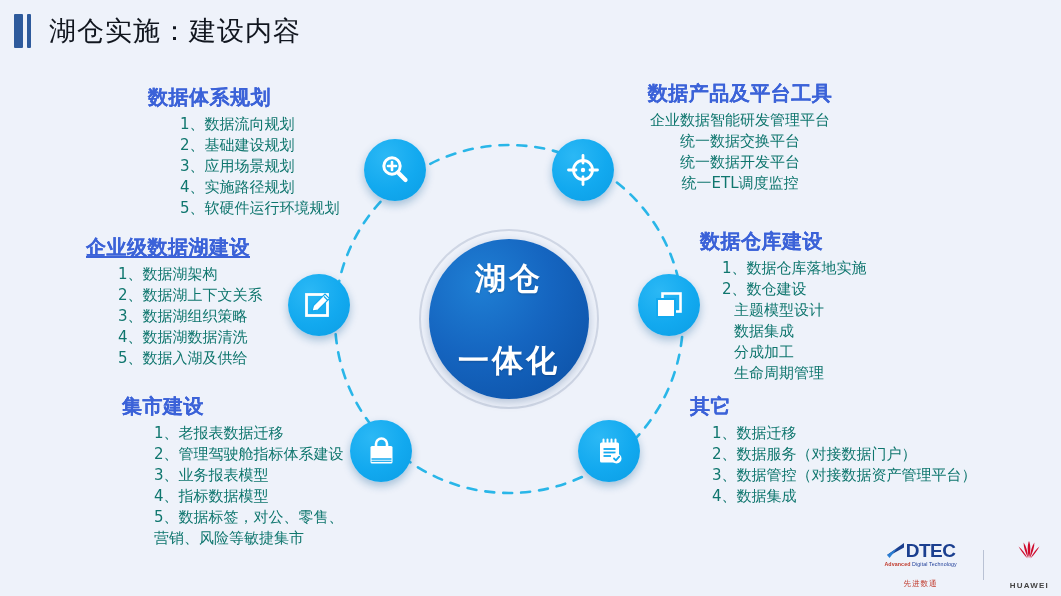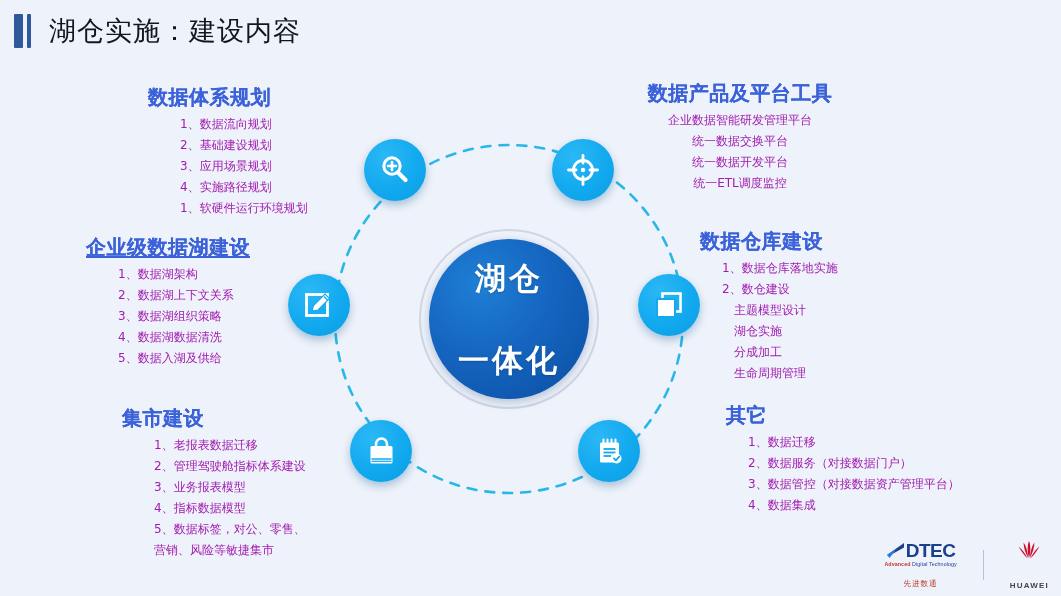--- a/index.html
+++ b/index.html
@@ -22,33 +22,33 @@
   
   .block{position:absolute;}
   .blk-head{
     font-size:20px;font-weight:bold;color:#3b62d8;letter-spacing:.5px;
     font-family:"DejaVu Sans","Liberation Sans",sans-serif;white-space:nowrap;
     text-shadow:0 0 0 #3b62d8;
   }
   .blk-head.underline{text-decoration:underline;text-underline-offset:2px;}
   .blk-list{margin-top:3px;}
   .blk-line{
-    font-size:12px;color:#a21caf;line-height:21px;white-space:nowrap;
+    font-size:15px;color:#0f766e;line-height:21px;white-space:nowrap;
     font-family:"DejaVu Sans","Liberation Sans",sans-serif;
   }
   .blk-line.ind2{padding-left:44px;}
   .align-c .blk-head,.align-c .blk-line{text-align:center;}
 
   
   #b-plan     {left:148px; top:84px;  width:270px;}
   #b-product  {left:600px; top:80px;  width:280px;}
   #b-lake     {left:86px;  top:234px; width:270px;}
   #b-ware     {left:700px; top:228px; width:280px;}
-  #b-mart     {left:122px; top:405px; width:280px;}
-  #b-other    {left:690px; top:402px; width:300px;margin-left:36px;}
+  #b-mart     {left:122px; top:393px; width:280px;}
+  #b-other    {left:690px; top:393px; width:300px;}
 
   #b-plan .blk-list,#b-lake .blk-list,#b-mart .blk-list{padding-left:10px;}
   #b-plan .blk-line,#b-lake .blk-line,#b-mart .blk-line{padding-left:22px;}
   #b-ware .blk-line,#b-other .blk-line{padding-left:22px;}
   #b-ware .blk-line.sub{padding-left:34px;}
 
   
   #hub{position:absolute;left:419px;top:229px;width:180px;height:180px;}
   .ring{
     position:absolute;left:0;top:0;width:180px;height:180px;border-radius:50%;
@@ -183,21 +183,21 @@
     </svg>
   </div>
 
   <div class="block" id="b-plan">
     <div class="blk-head">数据体系规划</div>
     <div class="blk-list">
       <div class="blk-line">1、数据流向规划</div>
       <div class="blk-line">2、基础建设规划</div>
       <div class="blk-line">3、应用场景规划</div>
       <div class="blk-line">4、实施路径规划</div>
-      <div class="blk-line">1、软硬件运行环境规划</div>
+      <div class="blk-line">5、软硬件运行环境规划</div>
     </div>
   </div>
 
   <div class="block align-c" id="b-product">
     <div class="blk-head">数据产品及平台工具</div>
     <div class="blk-list">
       <div class="blk-line">企业数据智能研发管理平台</div>
       <div class="blk-line">统一数据交换平台</div>
       <div class="blk-line">统一数据开发平台</div>
       <div class="blk-line">统一ETL调度监控</div>
@@ -214,21 +214,21 @@
       <div class="blk-line">5、数据入湖及供给</div>
     </div>
   </div>
 
   <div class="block" id="b-ware">
     <div class="blk-head">数据仓库建设</div>
     <div class="blk-list">
       <div class="blk-line">1、数据仓库落地实施</div>
       <div class="blk-line">2、数仓建设</div>
       <div class="blk-line sub">主题模型设计</div>
-      <div class="blk-line sub">湖仓实施</div>
+      <div class="blk-line sub">数据集成</div>
       <div class="blk-line sub">分成加工</div>
       <div class="blk-line sub">生命周期管理</div>
     </div>
   </div>
 
   <div class="block" id="b-mart">
     <div class="blk-head">集市建设</div>
     <div class="blk-list">
       <div class="blk-line">1、老报表数据迁移</div>
       <div class="blk-line">2、管理驾驶舱指标体系建设</div>

